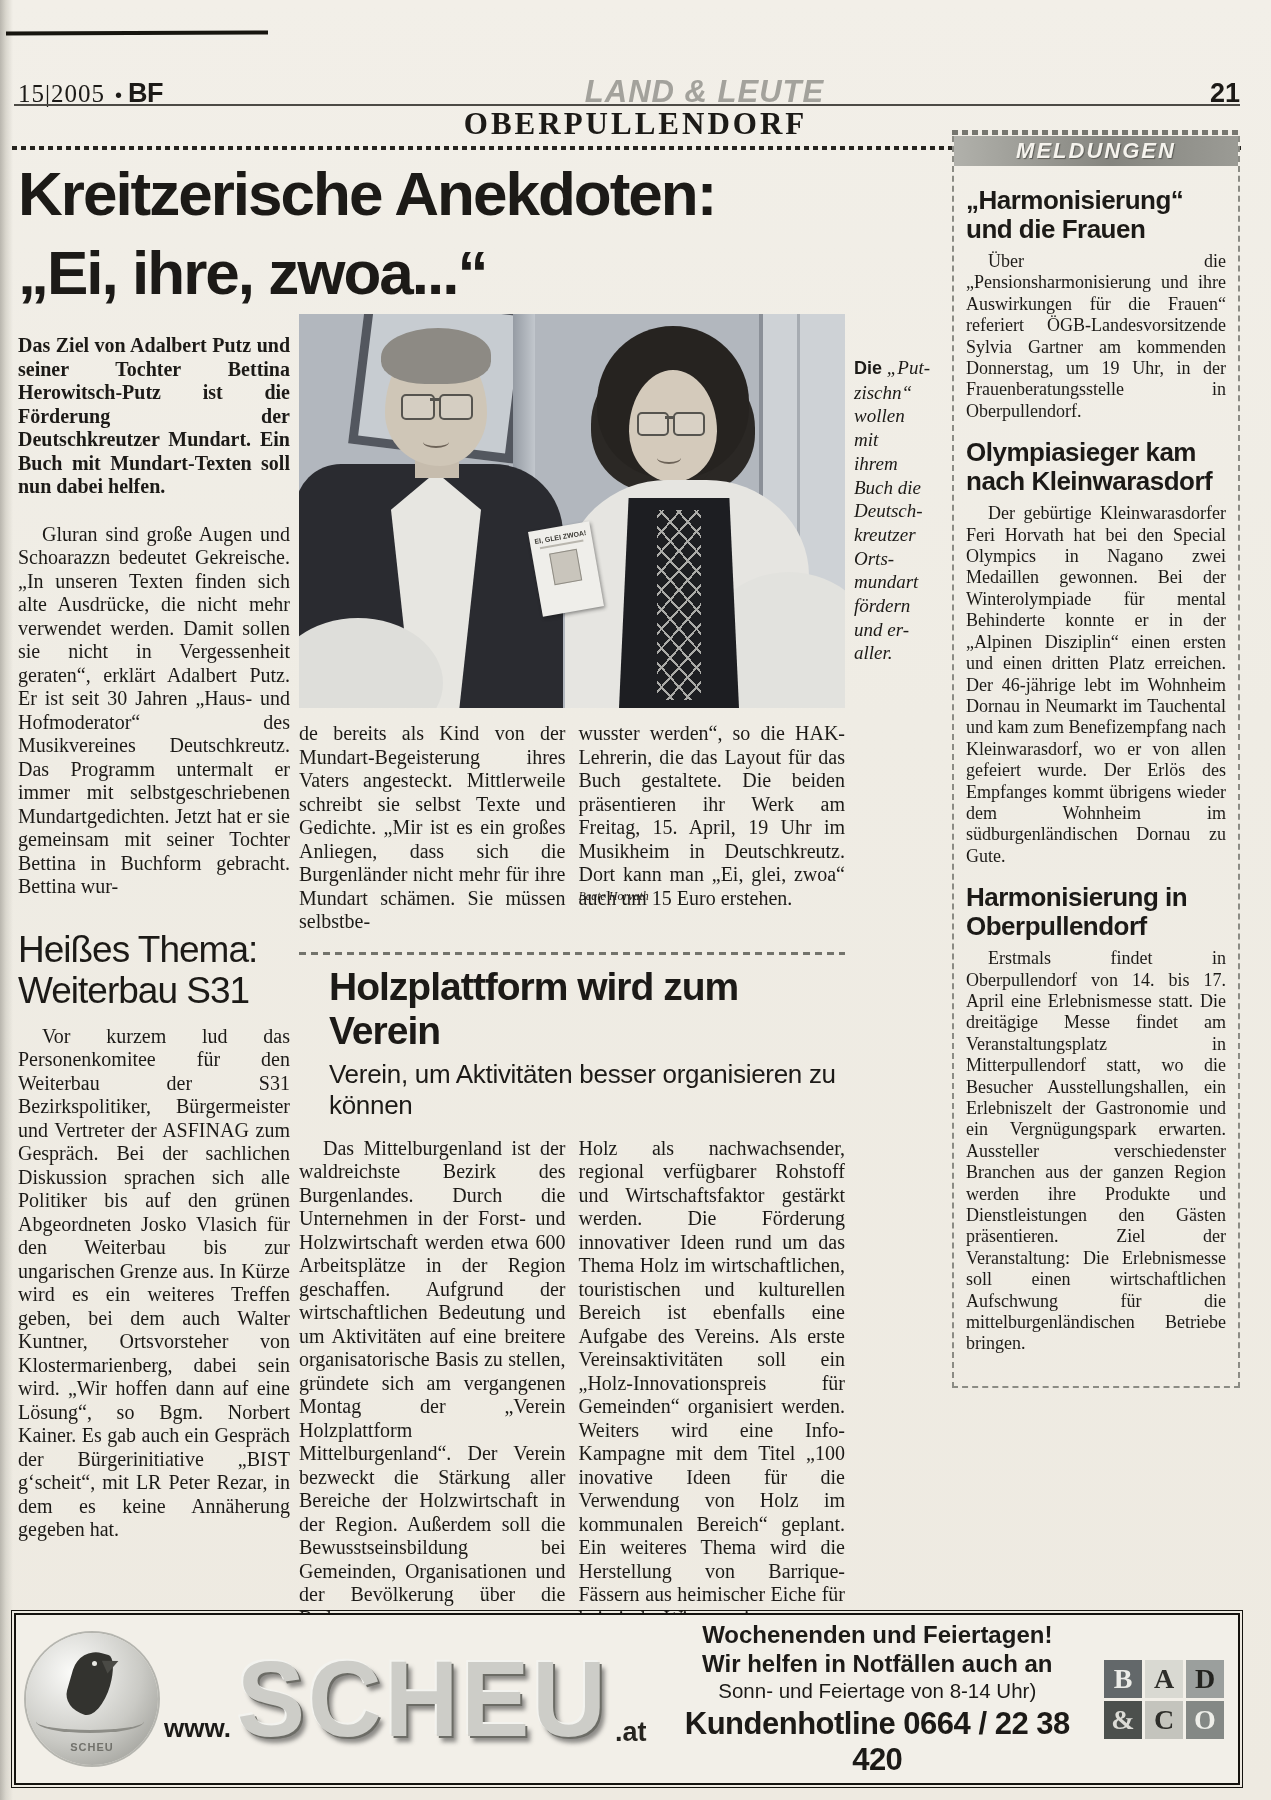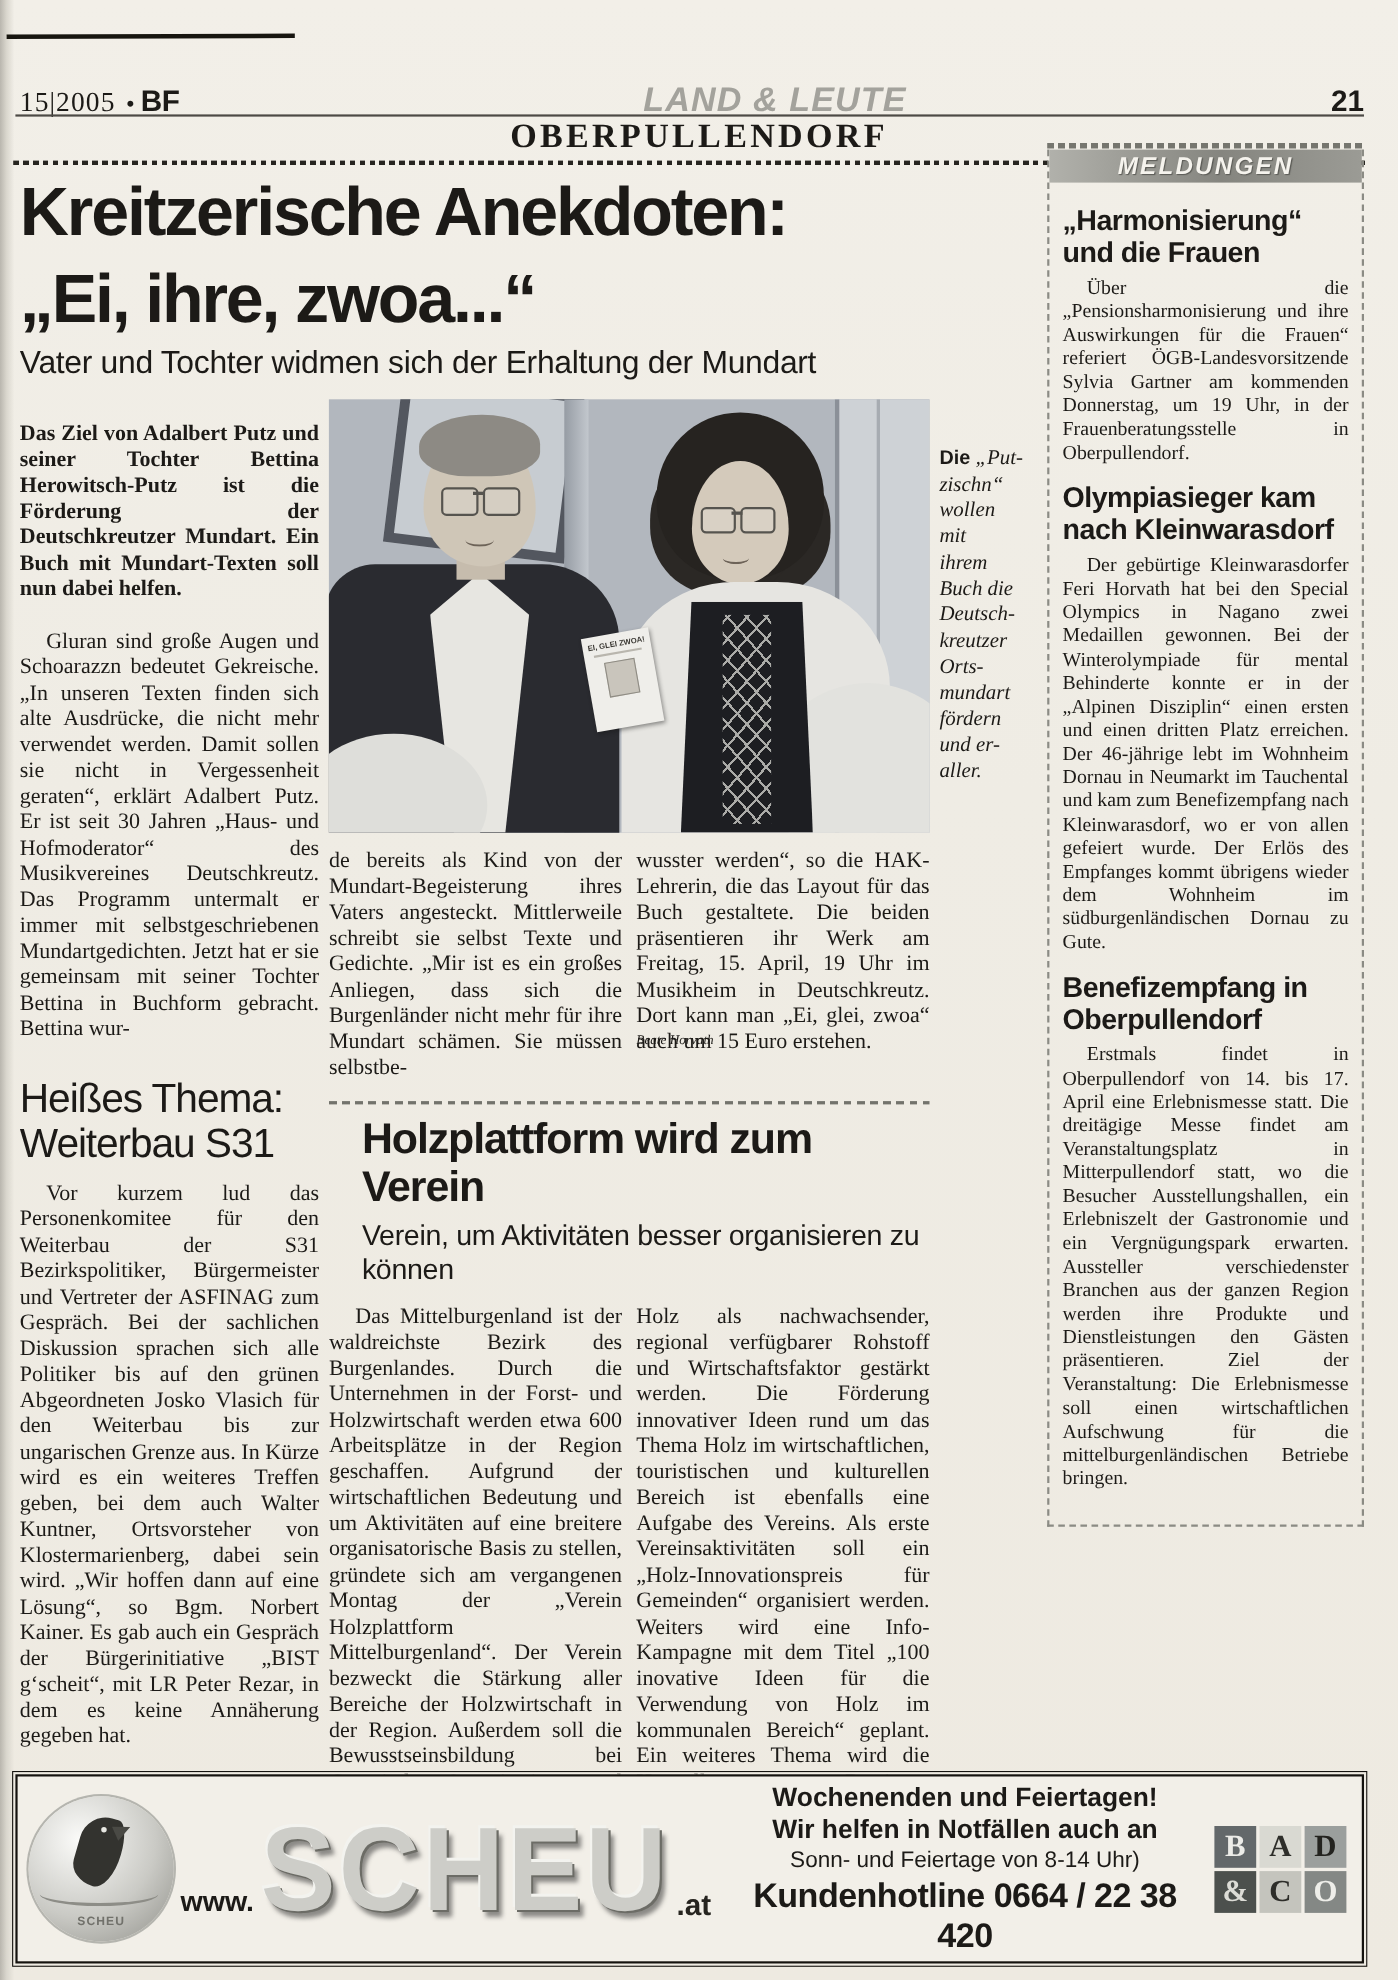--- a/index.html
+++ b/index.html
@@ -160,21 +160,20 @@
   <span class="section">LAND &amp; LEUTE</span>
   <span class="pageno">21</span>
 </div>
 <div class="head-rule"></div>
 <div class="region">OBERPULLENDORF</div>
 <div class="dot-rule"></div>
 
 <div class="main-left">
   <h1 class="headline">Kreitzerische Anekdoten:
 „Ei, ihre, zwoa...“</h1>
-  <div class="subtitle">Vater und Tochter widmen sich der Erhaltung der Mundart</div>
 
   <div class="cols">
 
     <div class="colA">
       <p class="lead">Das Ziel von Adalbert Putz und seiner Tochter Bettina Herowitsch-Putz ist die Förderung der Deutschkreutzer Mundart. Ein Buch mit Mundart-Texten soll nun dabei helfen.</p>
       <p class="bodyp">Gluran sind große Augen und Schoarazzn bedeutet Gekreische. „In unseren Texten finden sich alte Ausdrücke, die nicht mehr verwendet werden. Damit sollen sie nicht in Vergessenheit geraten“, erklärt Adalbert Putz. Er ist seit 30 Jahren „Haus- und Hofmoderator“ des Musikvereines Deutschkreutz. Das Programm untermalt er immer mit selbstgeschriebenen Mundartgedichten. Jetzt hat er sie gemeinsam mit seiner Tochter Bettina in Buchform gebracht. Bettina wur-</p>
       <h2 class="subhead">Heißes Thema:
 Weiterbau S31</h2>
       <p class="bodyp" style="margin-top:0;">Vor kurzem lud das Personenkomitee für den Weiterbau der S31 Bezirkspolitiker, Bürgermeister und Vertreter der ASFINAG zum Gespräch. Bei der sachlichen Diskussion sprachen sich alle Politiker bis auf den grünen Abgeordneten Josko Vlasich für den Weiterbau bis zur ungarischen Grenze aus. In Kürze wird es ein weiteres Treffen geben, bei dem auch Walter Kuntner, Ortsvorsteher von Klostermarienberg, dabei sein wird. „Wir hoffen dann auf eine Lösung“, so Bgm. Norbert Kainer. Es gab auch ein Gespräch der Bürgerinitiative „BIST g‘scheit“, mit LR Peter Rezar, in dem es keine Annäherung gegeben hat.</p>
     </div>
@@ -259,21 +258,21 @@
 
 <div class="sidebar">
   <div class="meld-bar">MELDUNGEN</div>
   <div class="sb-inner">
     <h3 class="sb-h">„Harmonisierung“
 und die Frauen</h3>
     <p class="sb-p">Über die „Pensionsharmonisierung und ihre Auswirkungen für die Frauen“ referiert ÖGB-Landesvorsitzende Sylvia Gartner am kommenden Donnerstag, um 19 Uhr, in der Frauenberatungsstelle in Oberpullendorf.</p>
     <h3 class="sb-h">Olympiasieger kam
 nach Kleinwarasdorf</h3>
     <p class="sb-p">Der gebürtige Kleinwarasdorfer Feri Horvath hat bei den Special Olympics in Nagano zwei Medaillen gewonnen. Bei der Winterolympiade für mental Behinderte konnte er in der „Alpinen Disziplin“ einen ersten und einen dritten Platz erreichen. Der 46-jährige lebt im Wohnheim Dornau in Neumarkt im Tauchental und kam zum Benefizempfang nach Kleinwarasdorf, wo er von allen gefeiert wurde. Der Erlös des Empfanges kommt übrigens wieder dem Wohnheim im südburgenländischen Dornau zu Gute.</p>
-    <h3 class="sb-h">Benefizempfang in
+    <h3 class="sb-h">Harmonisierung in
 Oberpullendorf</h3>
     <p class="sb-p">Erstmals findet in Oberpullendorf von 14. bis 17. April eine Erlebnismesse statt. Die dreitägige Messe findet am Veranstaltungsplatz in Mitterpullendorf statt, wo die Besucher Ausstellungshallen, ein Erlebniszelt der Gastronomie und ein Vergnügungspark erwarten. Aussteller verschiedenster Branchen aus der ganzen Region werden ihre Produkte und Dienstleistungen den Gästen präsentieren. Ziel der Veranstaltung: Die Erlebnismesse soll einen wirtschaftlichen Aufschwung für die mittelburgenländischen Betriebe bringen.</p>
   </div>
 </div>
 
 <div class="ad">
   <div class="ad-flex">
     <div class="logo-circle">
       <div class="bird-body"></div>
       <div class="bird-beak"></div>

